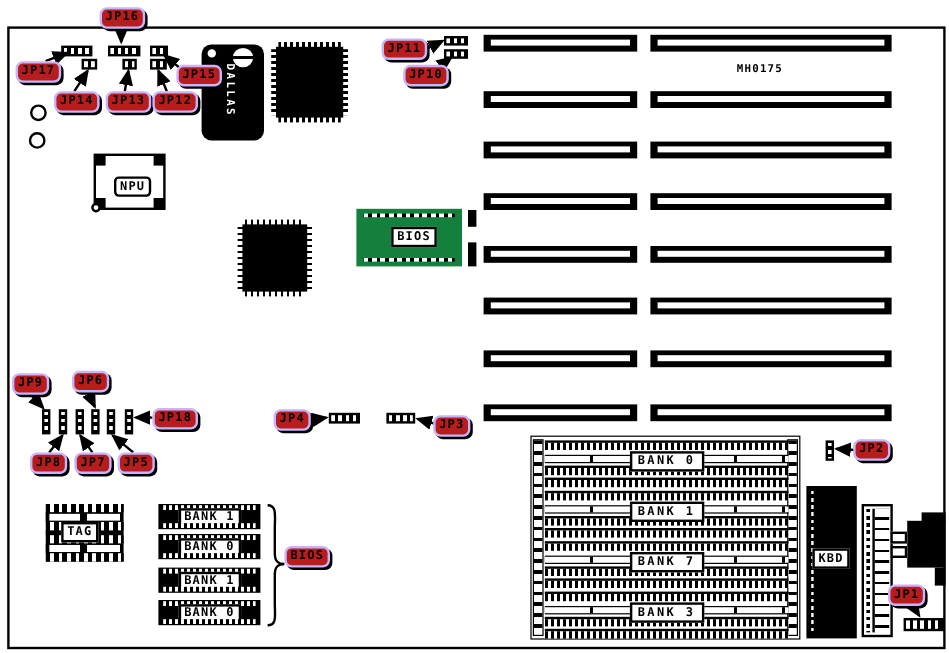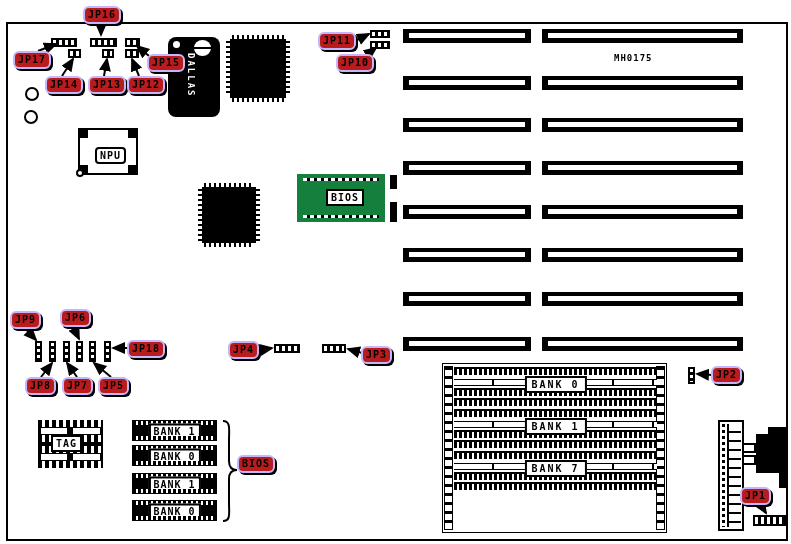--- a/index.html
+++ b/index.html
@@ -207,22 +207,32 @@
       <div class="simm-comb" style="top:31px"></div>
       <div class="bank-lbl">BANK 1</div>
     </div>
     <div class="simm-bank" style="top:87px">
       <div class="simm-comb" style="top:0"></div>
       <div class="simm-mid" style="top:12px"></div>
       <div class="simm-comb" style="top:21px"></div>
       <div class="simm-comb" style="top:31px"></div>
       <div class="bank-lbl">BANK 7</div>
     </div>
-  </div>
-
+    <div class="simm-bank" style="top:129px">
+      <div class="simm-comb" style="top:0"></div>
+      <div class="simm-mid" style="top:12px"></div>
+      <div class="simm-comb" style="top:21px"></div>
+      <div class="simm-comb" style="top:31px"></div>
+      <div class="bank-lbl">BANK 3</div>
+    </div>
+  </div>
+
+  <div class="kbd-chip" style="left:672px;top:405px;width:42px;height:127px">
+    <div class="chip-label" style="left:5px;top:52px">KBD</div>
+  </div>
 
   <div class="pwr" style="left:718px;top:420px;width:26px;height:111px"></div>
 
   <div class="blk" style="left:756px;top:434px;width:32px;height:39px"></div>
   <div class="blk" style="left:768px;top:427px;width:20px;height:8px"></div>
   <div class="blk" style="left:779px;top:473px;width:9px;height:15px"></div>
   <div class="minibox" style="left:742px;top:443px"></div>
   <div class="minibox" style="left:742px;top:455px"></div>
 
   <div class="lbl" style="left:83px;top:6px">JP16</div>

